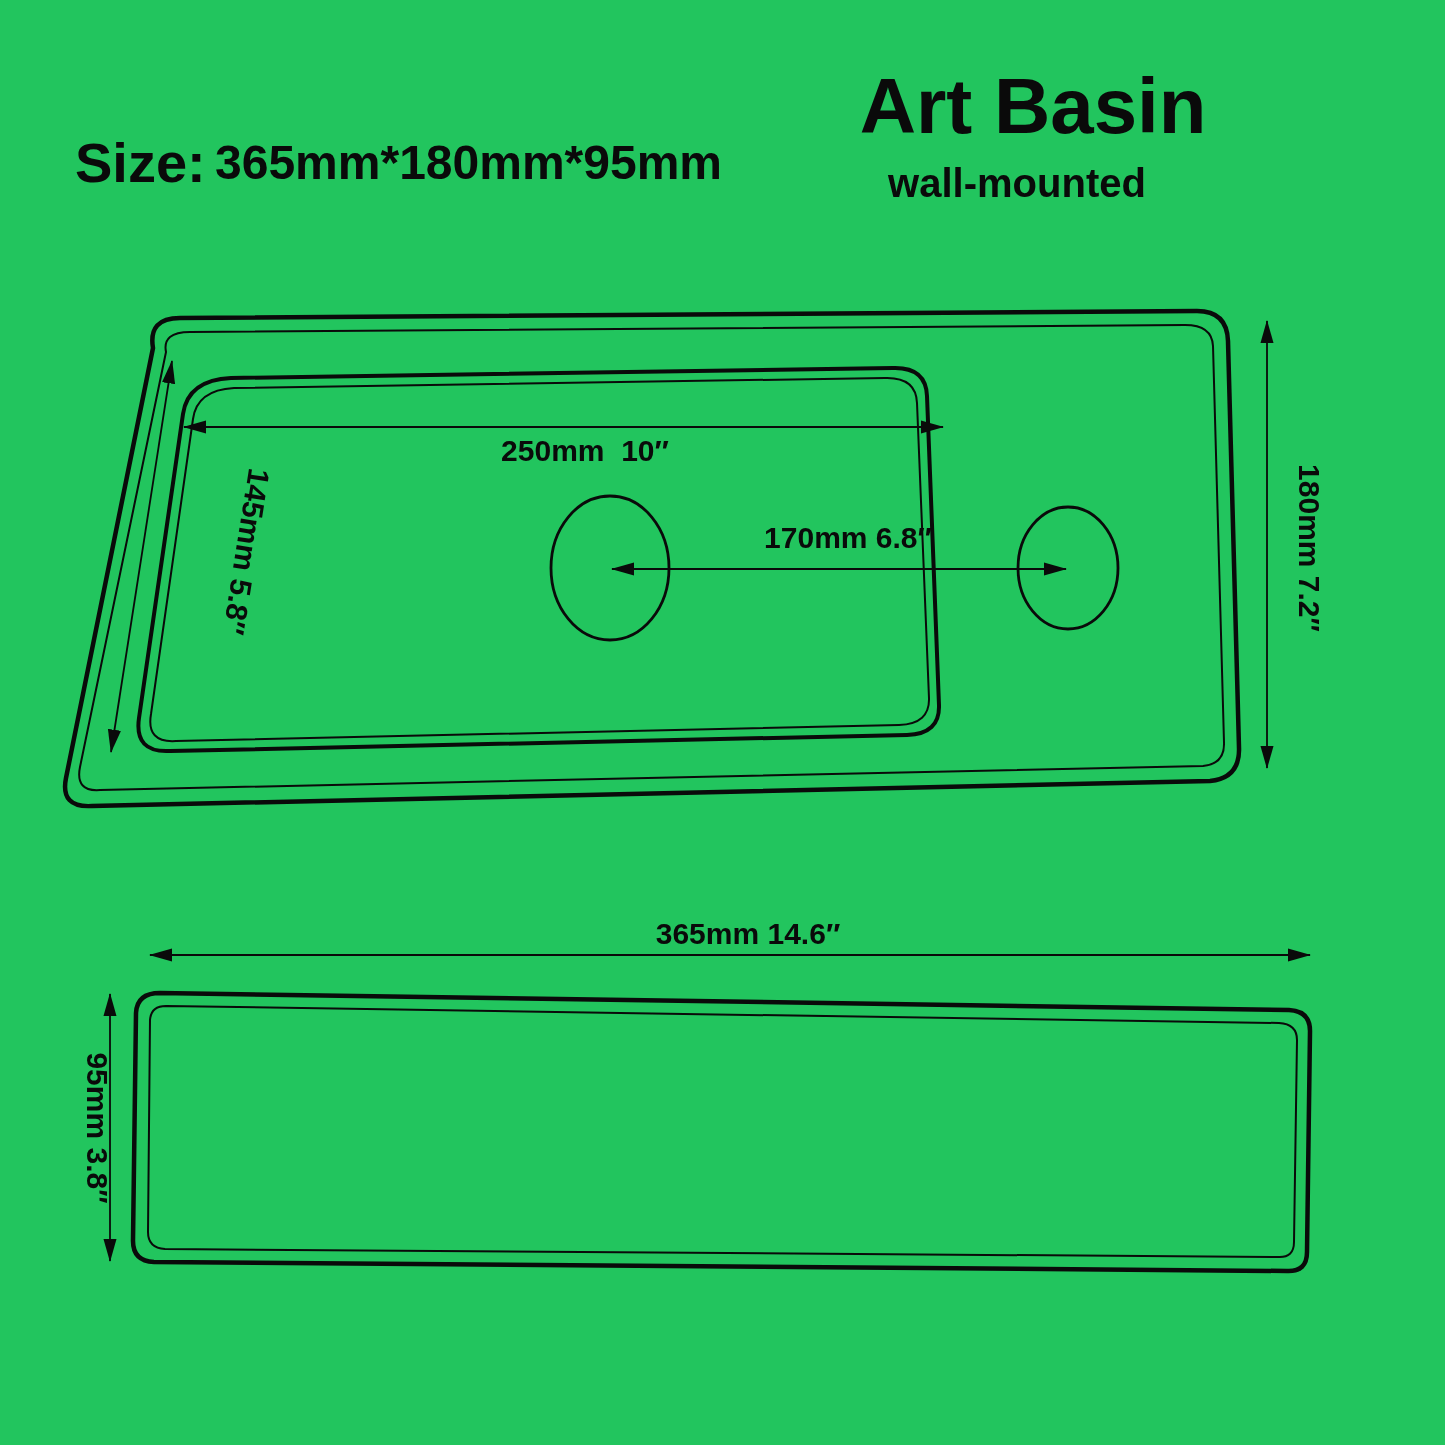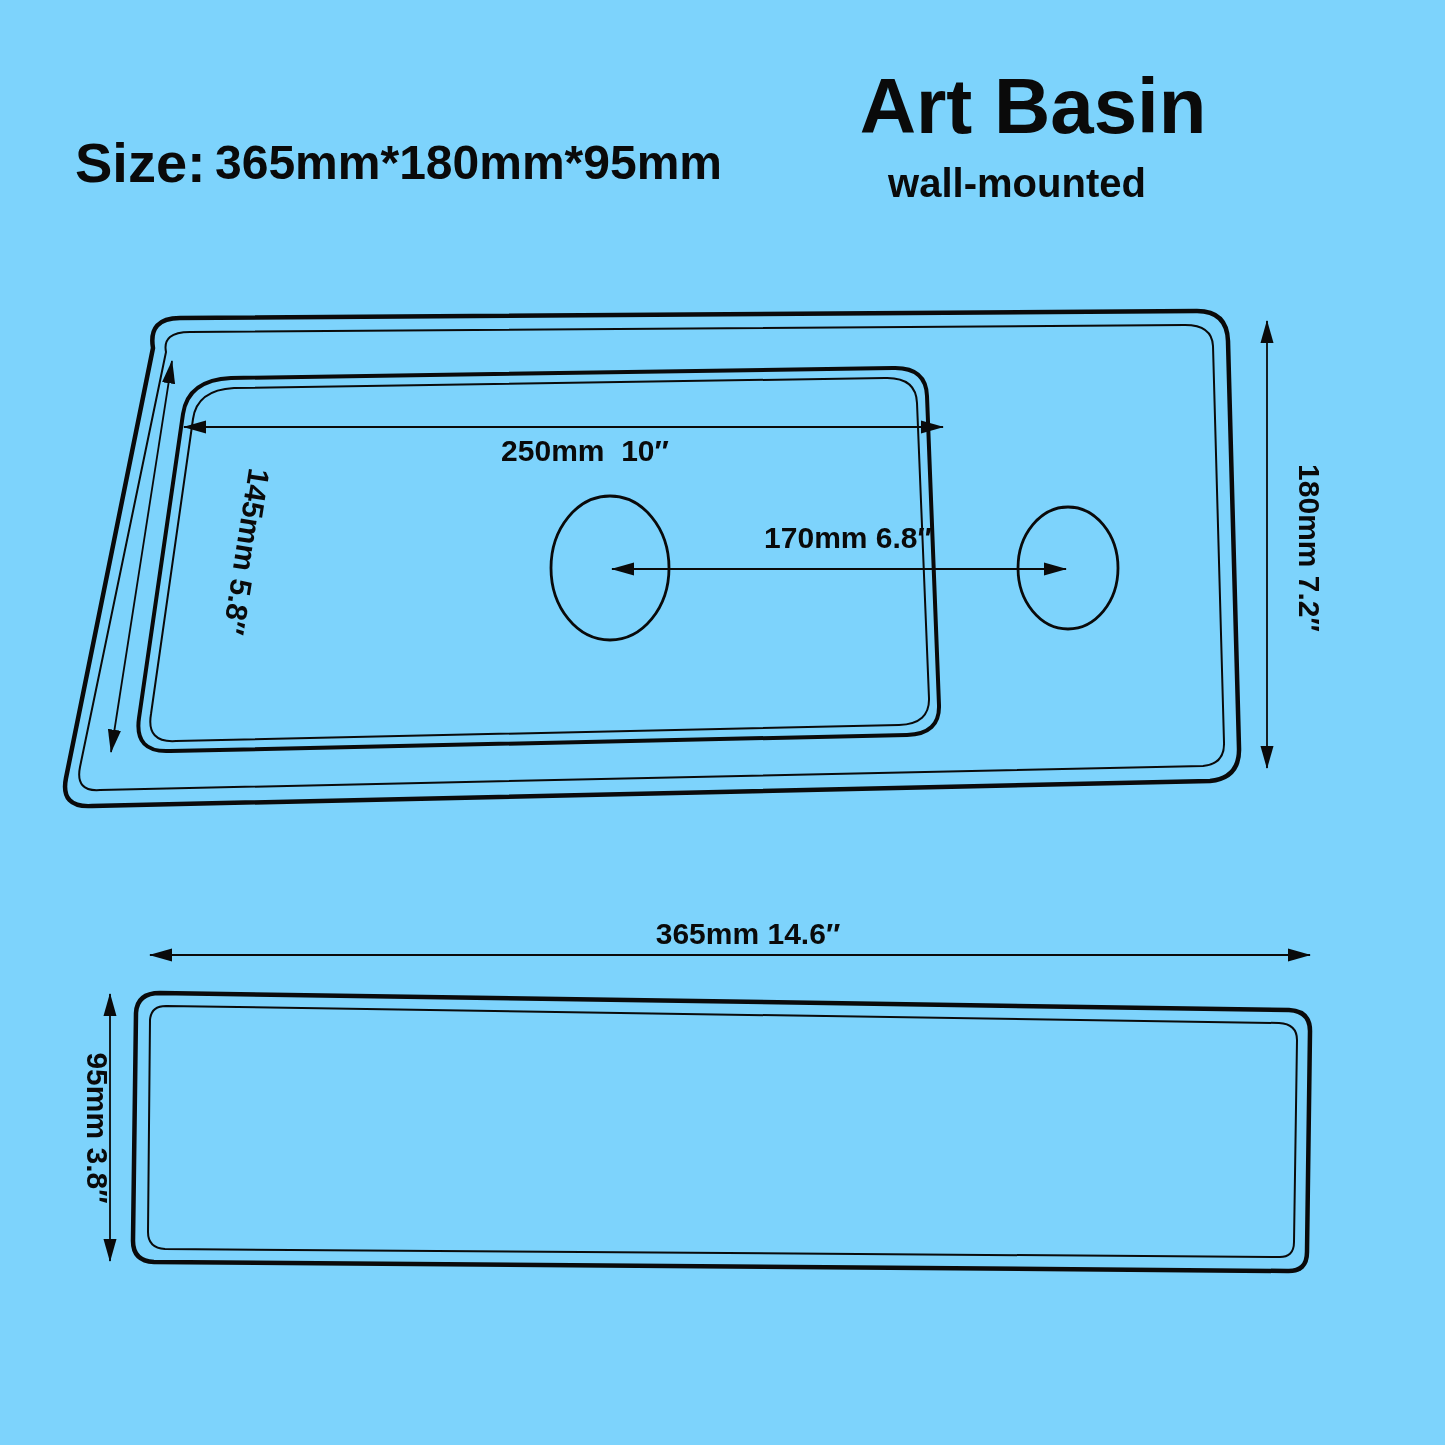--- a/index.html
+++ b/index.html
@@ -4,21 +4,21 @@
 <style>
   html, body {
     margin: 0;
     padding: 0;
     background: #ffffff;
   }
   .stage {
     position: relative;
     width: 1445px;
     height: 1445px;
-    background: #7dd3fc;
+    background: #22c55e;
     overflow: hidden;
   }
   svg text {
     font-family: "Liberation Sans", "DejaVu Sans", sans-serif;
     font-weight: bold;
     fill: #0a0a0a;
   }
   .outline-thick  { fill: none; stroke: #0a0a0a; stroke-width: 4.5px; stroke-linejoin: round; }
   .outline-thin   { fill: none; stroke: #0a0a0a; stroke-width: 2px;   stroke-linejoin: round; }
   .basin-thick    { fill: none; stroke: #0a0a0a; stroke-width: 4px;   stroke-linejoin: round; }

